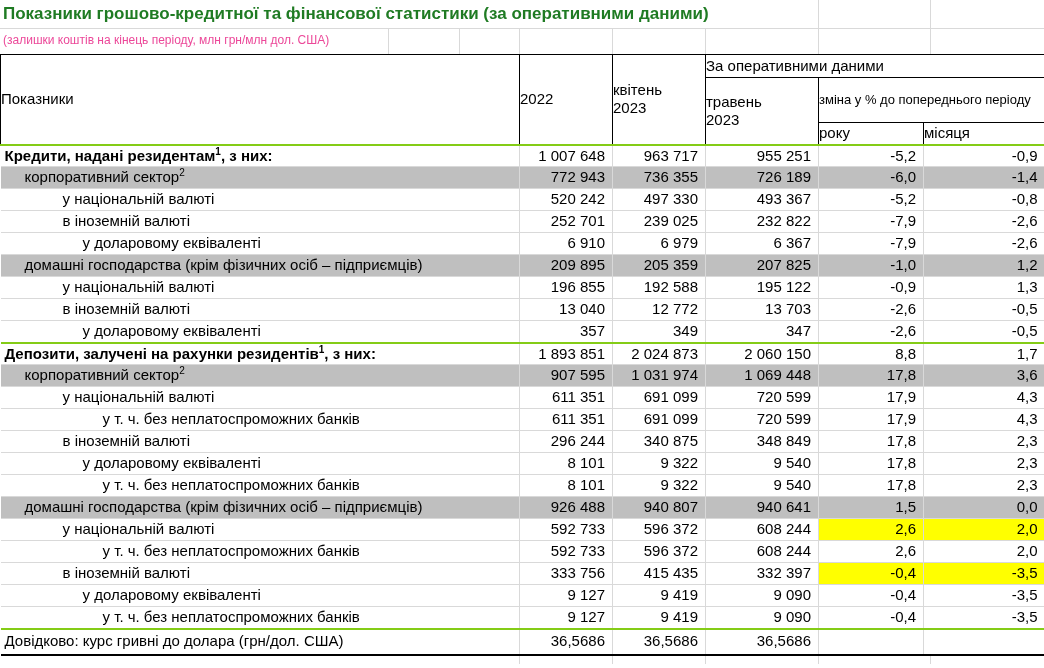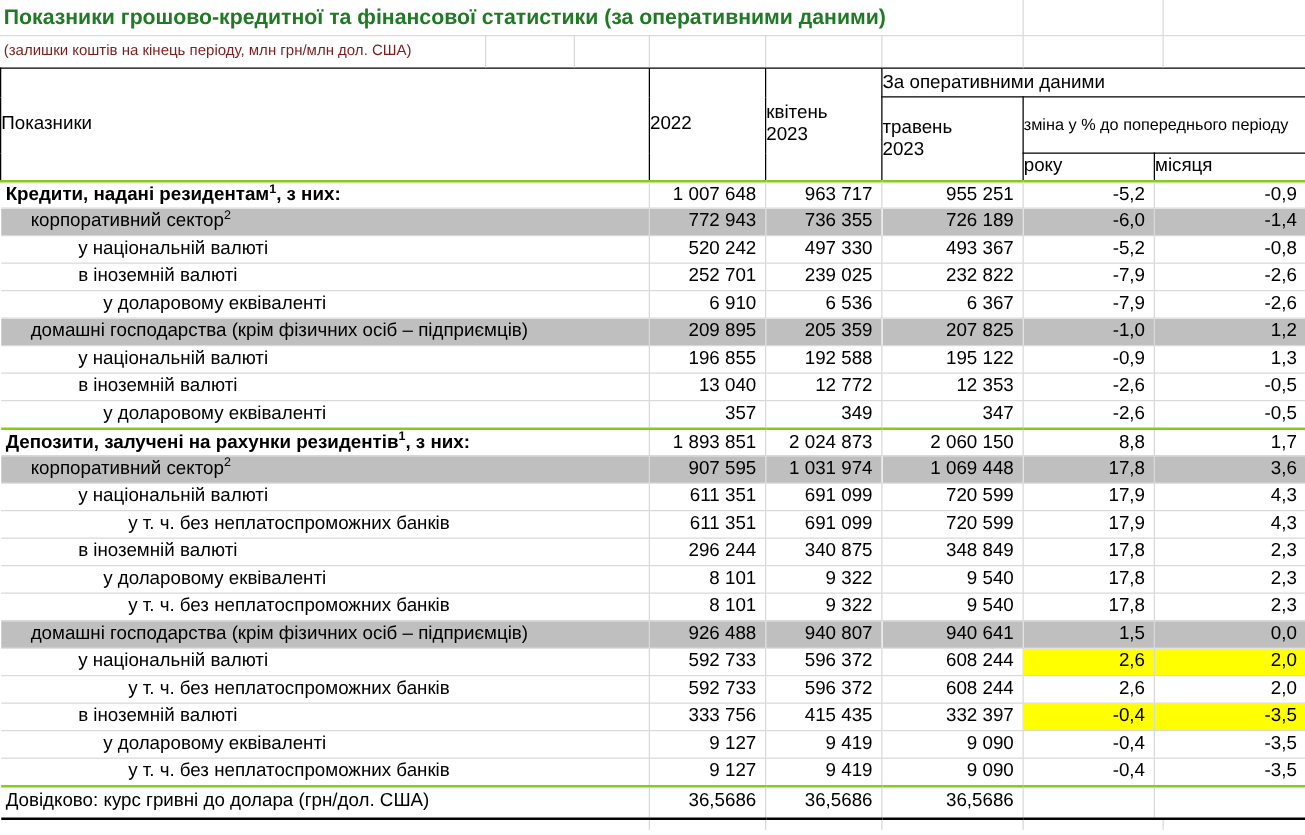--- a/index.html
+++ b/index.html
@@ -3,21 +3,21 @@
 <meta charset="utf-8">
 <style>
   html,body{margin:0;padding:0;}
   body{
     width:1044px;height:668px;background:#ffffff;color:#000;
     font-family:"Liberation Sans",sans-serif;overflow:hidden;position:relative;
   }
   
   .top{position:relative;width:1044px;height:54px;}
   .title{position:absolute;left:3px;top:4px;font-size:17px;font-weight:bold;color:#1f7b23;white-space:nowrap;}
-  .subtitle{position:absolute;left:3px;top:33px;font-size:12px;color:#7f1d1d;white-space:nowrap;}
+  .subtitle{position:absolute;left:3px;top:33px;font-size:12px;color:#ec4899;white-space:nowrap;}
   .vline{position:absolute;width:1px;background:#d9d9d9;}
   .hline{position:absolute;height:1px;background:#d9d9d9;left:0;width:1044px;}
   
   table{width:1044px;border-collapse:collapse;table-layout:fixed;font-size:15px;}
   th{font-weight:normal;border:1px solid #000;text-align:left;vertical-align:middle;padding:0;font-size:15px;line-height:1.2;}
   th.wrap{white-space:pre-line;}
   th.small{font-size:13px;}
   tr.h1{height:23px;}
   tr.h2{height:45px;}
   tr.h3{height:22px;}
@@ -109,21 +109,21 @@
         <td><span style="padding-left: 62px;"><span>в іноземній валюті</span></span></td>
         <td class="num">252 701</td>
         <td class="num">239 025</td>
         <td class="num">232 822</td>
         <td class="num">-7,9</td>
         <td class="num">-2,6</td>
       </tr>
       <tr>
         <td><span style="padding-left: 82px;"><span>у доларовому еквіваленті</span></span></td>
         <td class="num">6 910</td>
-        <td class="num">6 536</td>
+        <td class="num">6 979</td>
         <td class="num">6 367</td>
         <td class="num">-7,9</td>
         <td class="num">-2,6</td>
       </tr>
       <tr class="gray">
         <td><span style="padding-left: 24px;"><span>домашні господарства (крім фізичних осіб – підприємців)</span></span></td>
         <td class="num">209 895</td>
         <td class="num">205 359</td>
         <td class="num">207 825</td>
         <td class="num">-1,0</td>
@@ -134,21 +134,21 @@
         <td class="num">196 855</td>
         <td class="num">192 588</td>
         <td class="num">195 122</td>
         <td class="num">-0,9</td>
         <td class="num">1,3</td>
       </tr>
       <tr>
         <td><span style="padding-left: 62px;"><span>в іноземній валюті</span></span></td>
         <td class="num">13 040</td>
         <td class="num">12 772</td>
-        <td class="num">12 353</td>
+        <td class="num">13 703</td>
         <td class="num">-2,6</td>
         <td class="num">-0,5</td>
       </tr>
       <tr>
         <td><span style="padding-left: 82px;"><span>у доларовому еквіваленті</span></span></td>
         <td class="num">357</td>
         <td class="num">349</td>
         <td class="num">347</td>
         <td class="num">-2,6</td>
         <td class="num">-0,5</td>

